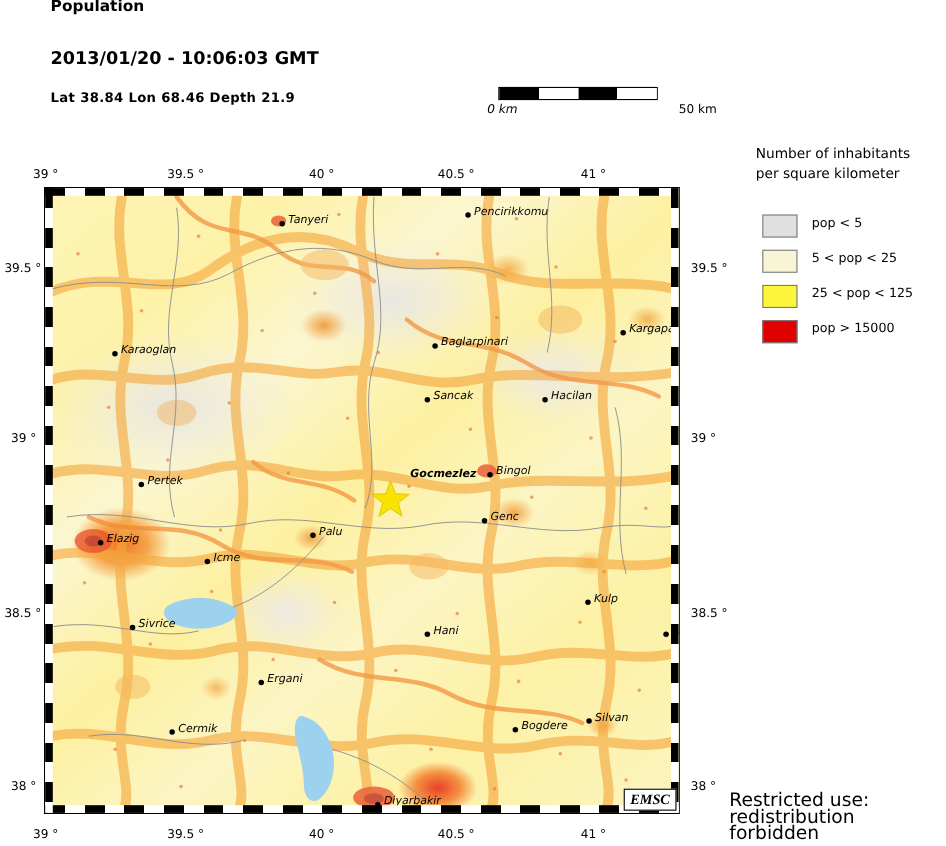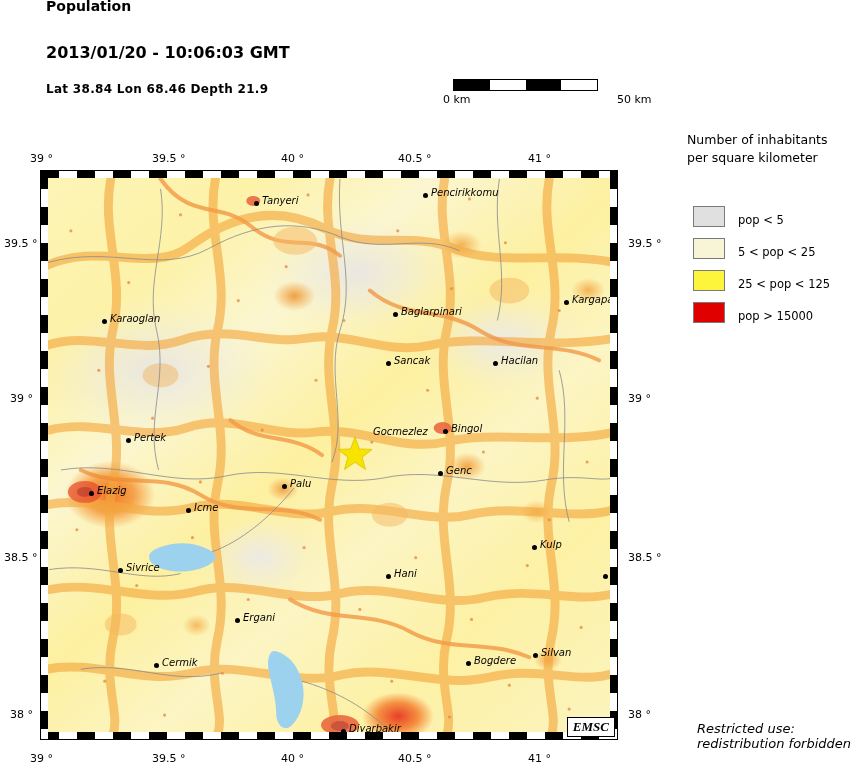--- a/index.html
+++ b/index.html
@@ -7,21 +7,21 @@
 
   .title{position:absolute;left:46px;top:-2px;font-size:14px;font-weight:bold;color:#000;}
   .datetime{position:absolute;left:46px;top:43px;font-size:16px;font-weight:bold;color:#000;}
   .coords{position:absolute;left:46px;top:82px;font-size:12px;font-weight:bold;color:#000;letter-spacing:0.3px;}
 
   
   .scalebar{position:absolute;left:453px;top:79px;width:143px;height:10px;border:1px solid #000;display:flex;}
   .scalebar div{flex:1;height:100%;}
   .sb-dark{background:#000;}
   .sb-light{background:#fff;}
-  .scale-lbl-left{position:absolute;left:443px;top:93px;font-size:11px;color:#000;}
+  .scale-lbl-left{position:absolute;left:443px;top:93px;font-size:11px;color:#000;font-style:italic;}
   .scale-lbl-right{position:absolute;left:617px;top:93px;font-size:11px;color:#000;}
 
   
   .map-wrap{position:absolute;left:40px;top:170px;width:578px;height:570px;}
   .map-frame{position:absolute;inset:0;border:1px solid #000;box-sizing:border-box;overflow:hidden;background:#efeee9;}
 
   
   .map-border-top,.map-border-bottom{position:absolute;left:0;width:100%;height:7px;
      background:repeating-linear-gradient(90deg,#000 0 18px,#ffffff 18px 36px);}
   .map-border-top{top:0;}
@@ -67,25 +67,25 @@
   
   .axlbl{position:absolute;font-size:11px;color:#000;}
 
   
   .emsc{position:absolute;right:2px;bottom:2px;background:#fff;border:1px solid #000;padding:1px 5px;
         font-size:13px;font-weight:bold;font-style:italic;font-family:"Liberation Serif",serif;}
 
   
   .legend-title{position:absolute;left:687px;top:131px;font-size:12.5px;color:#000;line-height:18px;width:175px;}
   .legend-list{position:absolute;left:693px;top:195px;}
-  .legend-row{display:flex;align-items:flex-end;height:32px;}
+  .legend-row{display:flex;align-items:flex-start;height:32px;}
   .swatch{width:30px;height:19px;border:1px solid #7a7a7a;}
   .leg-lbl{margin-left:13px;font-size:11.5px;color:#000;white-space:nowrap;}
 
-  .restricted{position:absolute;left:697px;top:721px;font-size:13px;font-style:italic;color:#000;line-height:15px;}
+  .restricted{position:absolute;left:663px;top:721px;font-size:17px;color:#000;line-height:15px;}
 </style>
 </head>
 <body>
 
 <div class="title">Population</div>
 <div class="datetime">2013/01/20 - 10:06:03 GMT</div>
 <div class="coords">Lat 38.84   Lon 68.46   Depth 21.9</div>
 
 <div class="scalebar">
   <div class="sb-dark"></div>
@@ -253,21 +253,21 @@
       </div>
     <div class="city" style="left:345px;top:190px;">
         <span class="dot"></span>
         <span class="nm">Sancak</span>
       </div>
     <div class="city" style="left:452px;top:190px;">
         <span class="dot"></span>
         <span class="nm">Hacilan</span>
       </div>
     <div class="city" style="left:330px;top:261px;">
-        <span class="nm" style="left:2px;">Gocmezlez</span>
+        <span class="nm" style="left:2px;font-weight:bold;">Gocmezlez</span>
       </div>
     <div class="city" style="left:402px;top:258px;">
         <span class="dot"></span>
         <span class="nm">Bingol</span>
       </div>
     <div class="city" style="left:85px;top:267px;">
         <span class="dot"></span>
         <span class="nm">Pertek</span>
       </div>
     <div class="city" style="left:397px;top:300px;">

